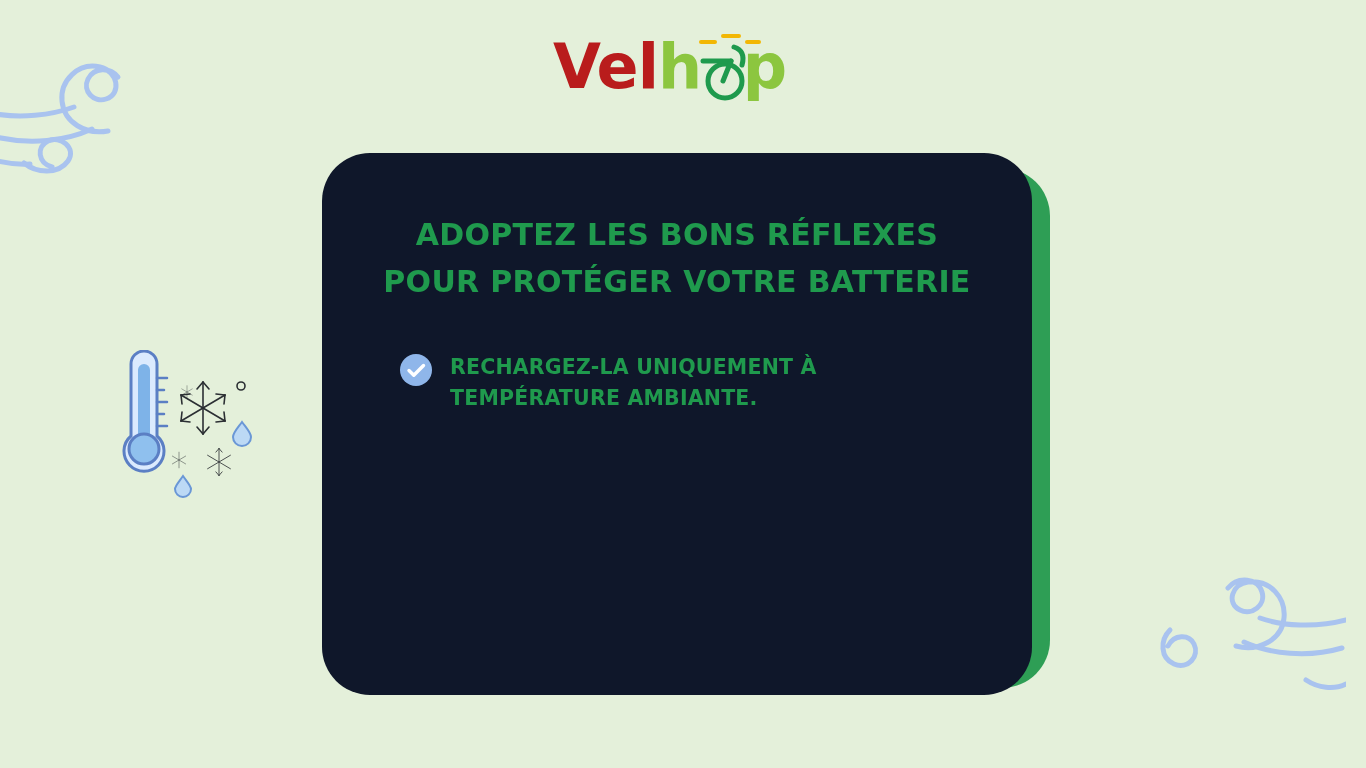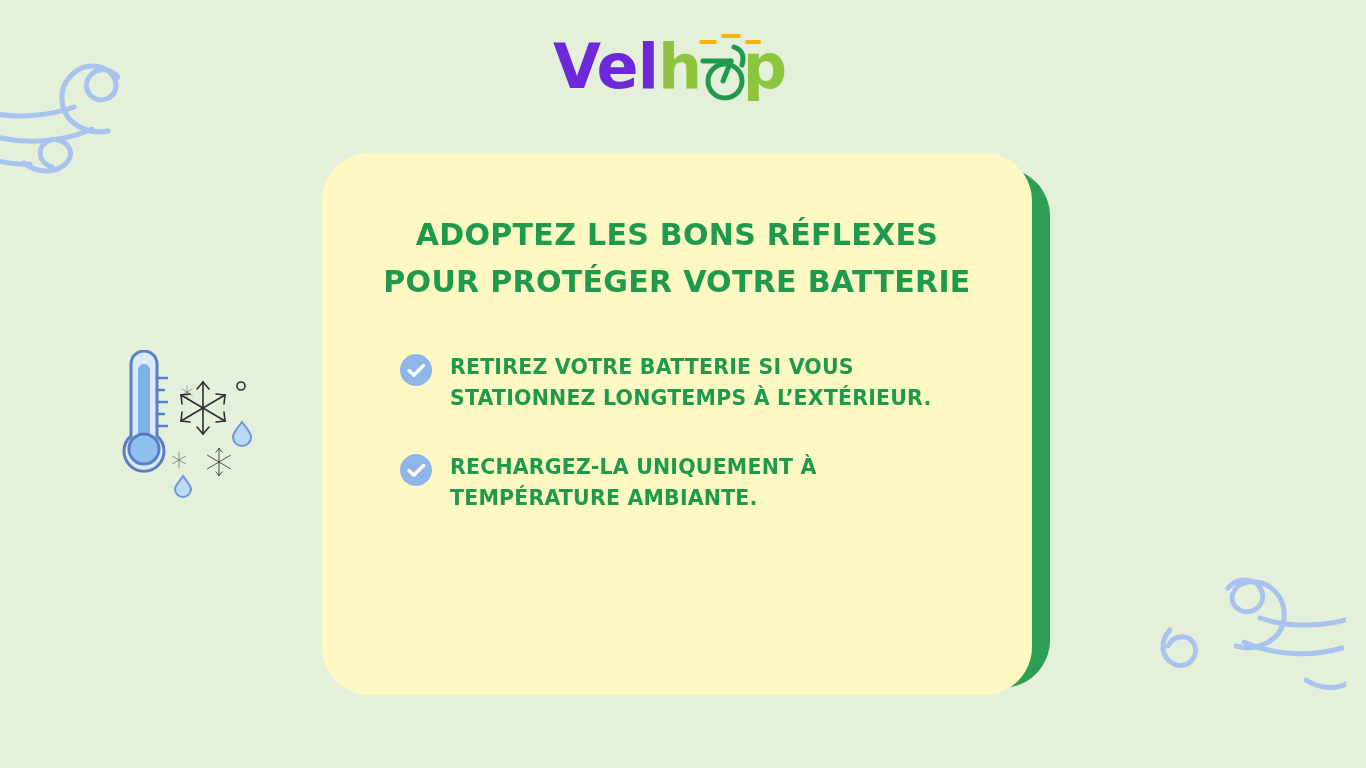--- a/index.html
+++ b/index.html
@@ -39,21 +39,21 @@
   .logo-text {
     font-family: "DejaVu Sans", sans-serif;
     font-weight: bold;
     font-size: 62px;
     letter-spacing: -1px;
     line-height: 84px;
     position: absolute;
     left: 0; top: 0;
     white-space: nowrap;
   }
-  .logo-vel { color: #6d28d9; }
+  .logo-vel { color: #b91c1c; }
   .logo-h { color: #8cc63f; }
   .logo-p { color: #8cc63f; }
 
   
   .thermo-wrap {
     position: absolute;
     left: 95px;
     top: 350px;
     width: 170px;
     height: 150px;
@@ -68,21 +68,21 @@
     height: 520px;
     background: #2e9e55;
     border-radius: 48px;
   }
   .card {
     position: absolute;
     left: 322px;
     top: 153px;
     width: 710px;
     height: 542px;
-    background: #fef9c3;
+    background: #0f172a;
     border-radius: 48px;
     padding: 48px 60px 24px 60px;
   }
   .card-title {
     color: #1f9a4d;
     font-family: "DejaVu Sans", sans-serif;
     font-weight: bold;
     font-size: 30px;
     line-height: 1.58;
     letter-spacing: 0.3px;
@@ -228,29 +228,20 @@
     </g>
   </svg>
 </div>
 
 <div class="card-shadow"></div>
 
 <div class="card">
   <h1 class="card-title">ADOPTEZ LES BONS RÉFLEXES POUR PROTÉGER VOTRE BATTERIE</h1>
 
   <ul class="bullets">
-    <li class="bullet">
-      <span class="check-icon">
-        <svg width="32" height="32" viewBox="0 0 32 32">
-          <circle cx="16" cy="16" r="16" fill="#8fb6ea"></circle>
-          <path d="M9 16.5 l4.8 4.8 L23.5 11.5" fill="none" stroke="#ffffff" stroke-width="3.4" stroke-linecap="round" stroke-linejoin="round"></path>
-        </svg>
-      </span>
-      <span class="bullet-text">RETIREZ VOTRE BATTERIE SI VOUS STATIONNEZ LONGTEMPS À L’EXTÉRIEUR.</span>
-    </li>
 
 
     <li class="bullet">
       <span class="check-icon">
         <svg width="32" height="32" viewBox="0 0 32 32">
           <circle cx="16" cy="16" r="16" fill="#8fb6ea"></circle>
           <path d="M9 16.5 l4.8 4.8 L23.5 11.5" fill="none" stroke="#ffffff" stroke-width="3.4" stroke-linecap="round" stroke-linejoin="round"></path>
         </svg>
       </span>
       <span class="bullet-text">RECHARGEZ-LA UNIQUEMENT À TEMPÉRATURE AMBIANTE.</span>

